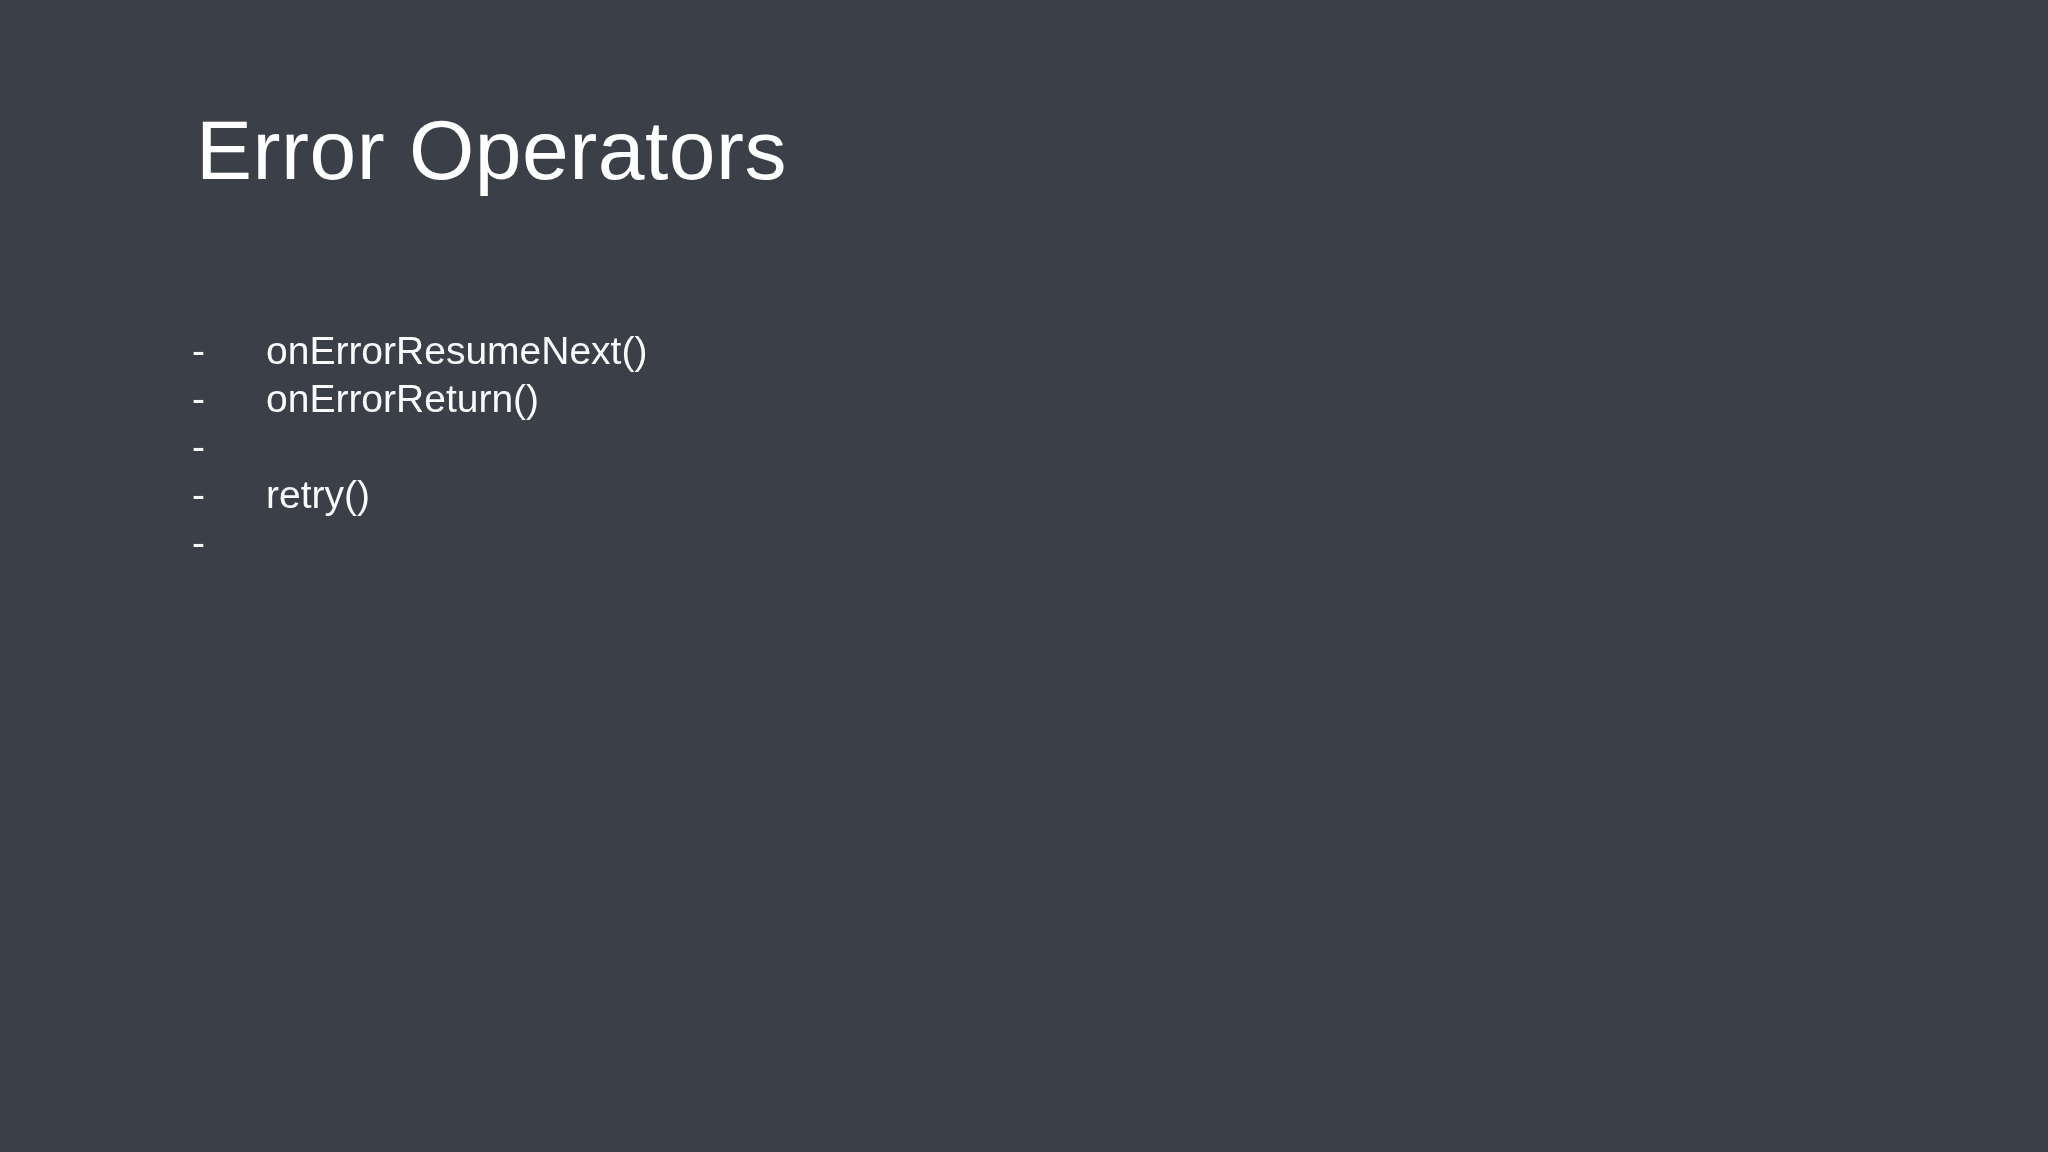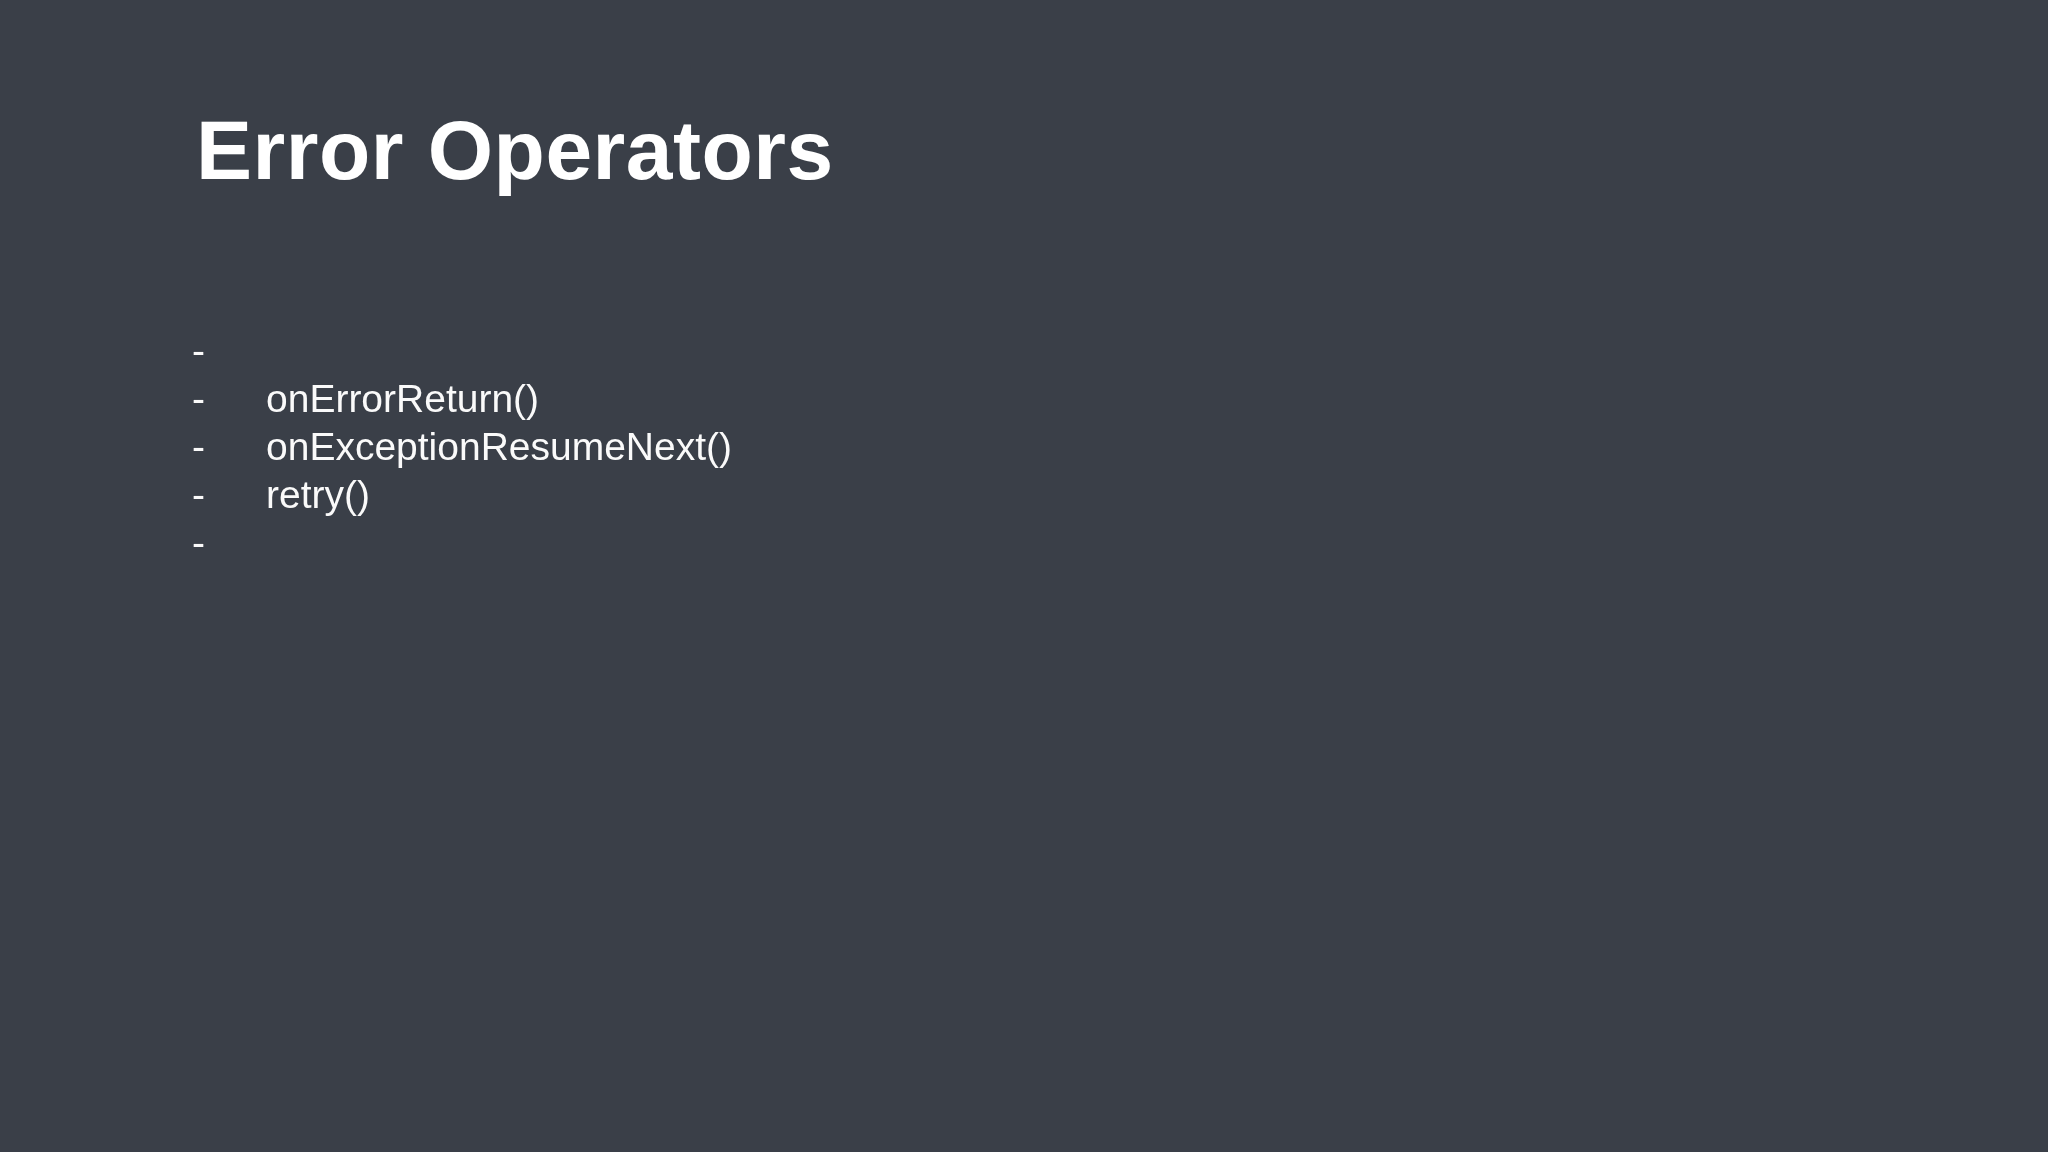--- a/index.html
+++ b/index.html
@@ -18,21 +18,21 @@
     width: 2048px;
     height: 1152px;
     background: #3A3F48;
   }
   .slide-title {
     position: absolute;
     left: 196px;
     top: 100px;
     font-size: 84px;
     line-height: 1.2;
-    font-weight: 700;
+    font-weight: 400;
     color: #FFFFFF;
     letter-spacing: 0.5px;
     white-space: nowrap;
   }
   .bullet-list {
     position: absolute;
     left: 192px;
     top: 327px;
     font-size: 39px;
     line-height: 48px;
@@ -56,30 +56,30 @@
 <body>
 
 <div class="slide">
 
   <div class="slide-title">Error Operators</div>
 
   <div class="bullet-list">
 
     <div class="bullet-item">
       <span class="bullet-dash">-</span>
+      <span class="bullet-label">onErrorResumeNext()</span>
     </div>
 
     <div class="bullet-item">
       <span class="bullet-dash">-</span>
       <span class="bullet-label">onErrorReturn()</span>
     </div>
 
     <div class="bullet-item">
       <span class="bullet-dash">-</span>
-      <span class="bullet-label">onExceptionResumeNext()</span>
     </div>
 
     <div class="bullet-item">
       <span class="bullet-dash">-</span>
       <span class="bullet-label">retry()</span>
     </div>
 
     <div class="bullet-item">
       <span class="bullet-dash">-</span>
     </div>

